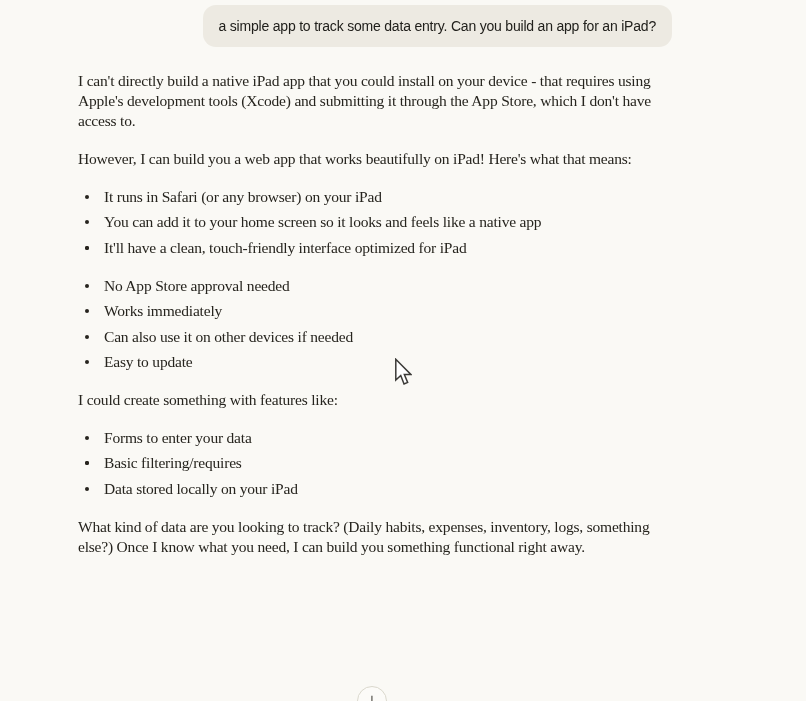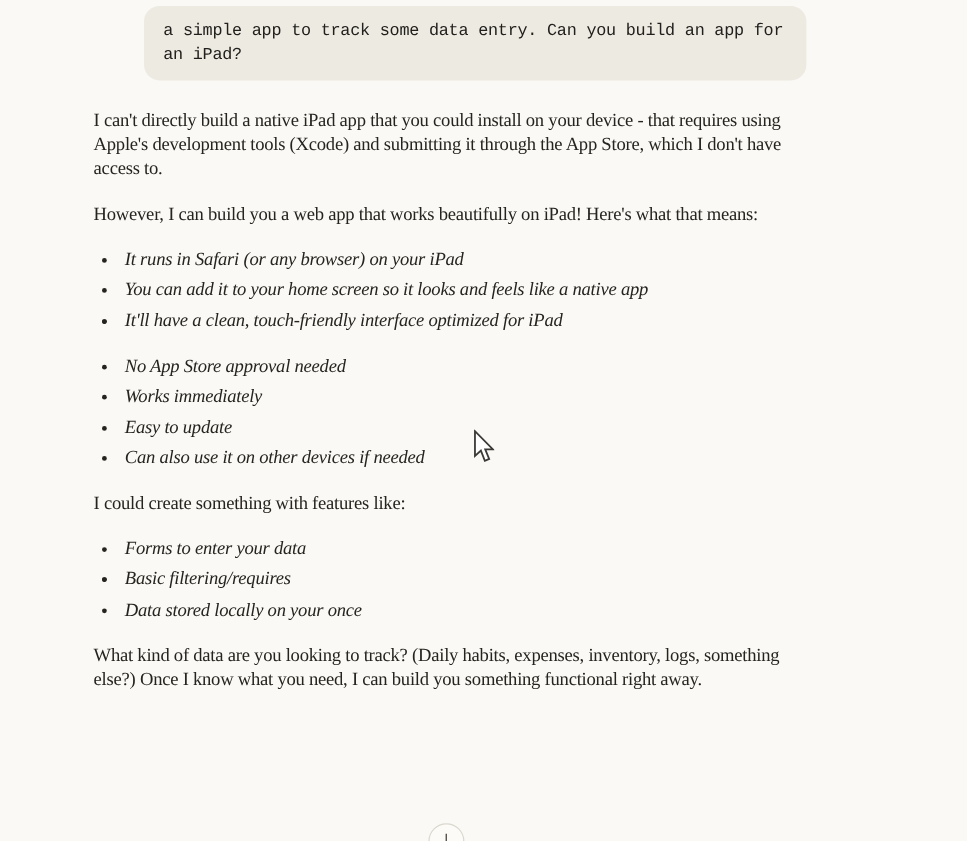--- a/index.html
+++ b/index.html
@@ -21,26 +21,27 @@
     width: 594px;
   }
   .bubble-row {
     display: flex;
     justify-content: flex-end;
   }
   .bubble {
     background: #EDEAE2;
     border-radius: 13px;
     padding: 11px 16px;
-    font-family: Liberation Mono, monospace;
+    font-family: Liberation Sans, sans-serif;
     font-size: 14px;
     letter-spacing: -0.2px;
     line-height: 20px;
     color: #21201C;
     max-width: 520px;
+    text-align: right;
   }
   .response {
     margin-top: 24px;
     width: 588px;
     font-size: 15.5px;
     letter-spacing: -0.2px;
     line-height: 20px;
     color: #26241E;
   }
   .response p {
@@ -51,21 +52,20 @@
   }
   .response ul {
     list-style: none;
     margin: 12px 0 18px;
     padding: 0;
   }
   .response li {
     position: relative;
     padding-left: 26px;
     margin: 5.4px 0;
-    font-style: italic;
   }
   .dot {
     position: absolute;
     left: 7px;
     top: 8px;
     width: 4px;
     height: 4px;
     border-radius: 50%;
     background: #26241E;
   }
@@ -126,31 +126,31 @@
       <li><span class="dot"></span><span>It runs in Safari (or any browser) on your iPad</span></li>
       <li><span class="dot"></span><span>You can add it to your home screen so it looks and feels like a native app</span></li>
       <li><span class="dot"></span></li>
       <li><span class="dot"></span><span>It'll have a clean, touch-friendly interface optimized for iPad</span></li>
     </ul>
 
 
     <ul>
       <li><span class="dot"></span><span>No App Store approval needed</span></li>
       <li><span class="dot"></span><span>Works immediately</span></li>
+      <li><span class="dot"></span><span>Can also use it on other devices if needed</span></li>
       <li><span class="dot"></span><span>Easy to update</span></li>
-      <li><span class="dot"></span><span>Can also use it on other devices if needed</span></li>
     </ul>
 
     <p>I could create something with features like:</p>
 
     <ul>
       <li><span class="dot"></span><span>Forms to enter your data</span></li>
       <li><span class="dot"></span></li>
       <li><span class="dot"></span><span>Basic filtering/requires</span></li>
-      <li><span class="dot"></span><span>Data stored locally on your once</span></li>
+      <li><span class="dot"></span><span>Data stored locally on your iPad</span></li>
     </ul>
 
     <p>What kind of data are you looking to track? (Daily habits, expenses, inventory, logs, something else?) Once I know what you need, I can build you something functional right away.</p>
 
   </div>
 </div>
 
 <button class="scroll-btn">
   <span>↓</span>
 </button>

